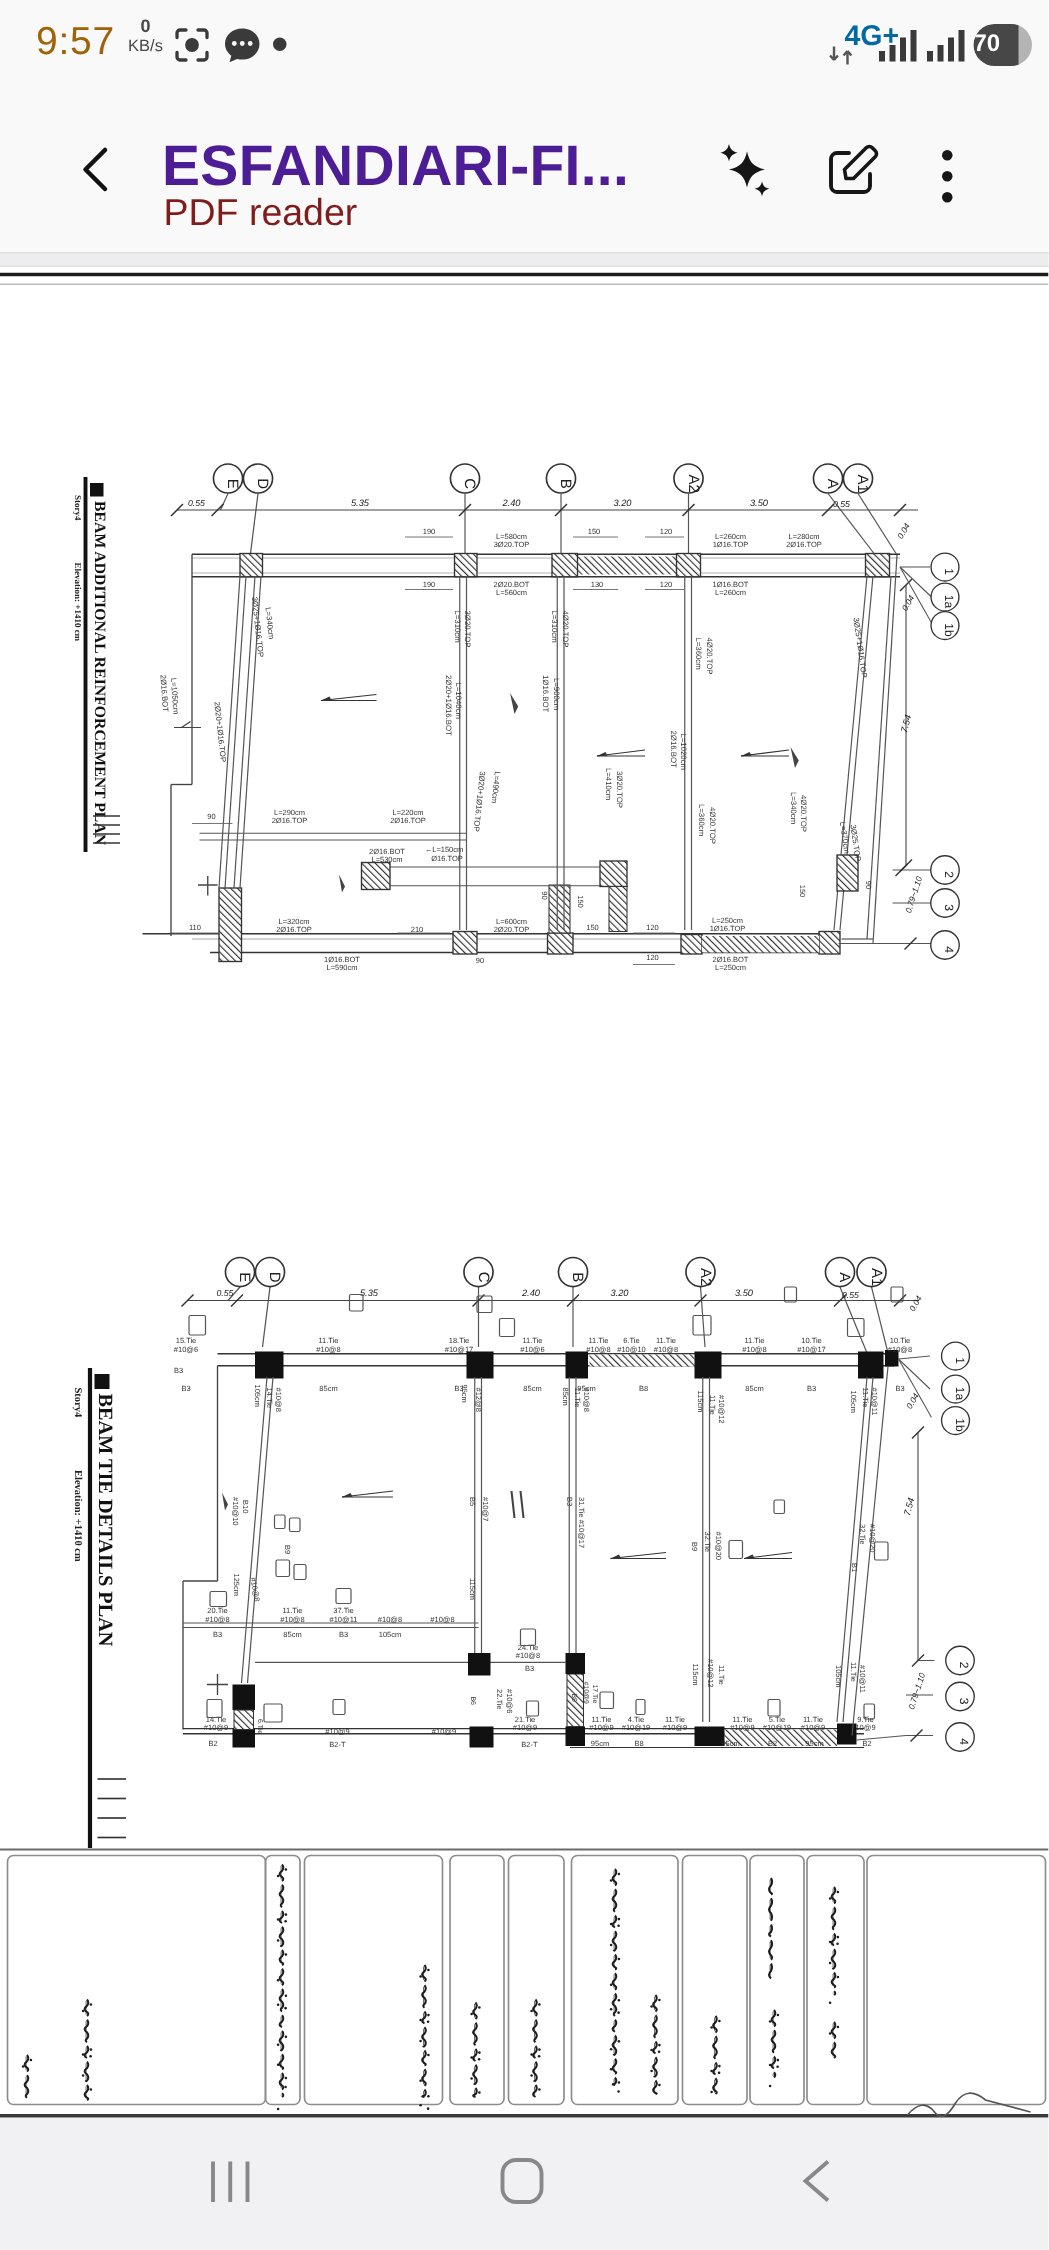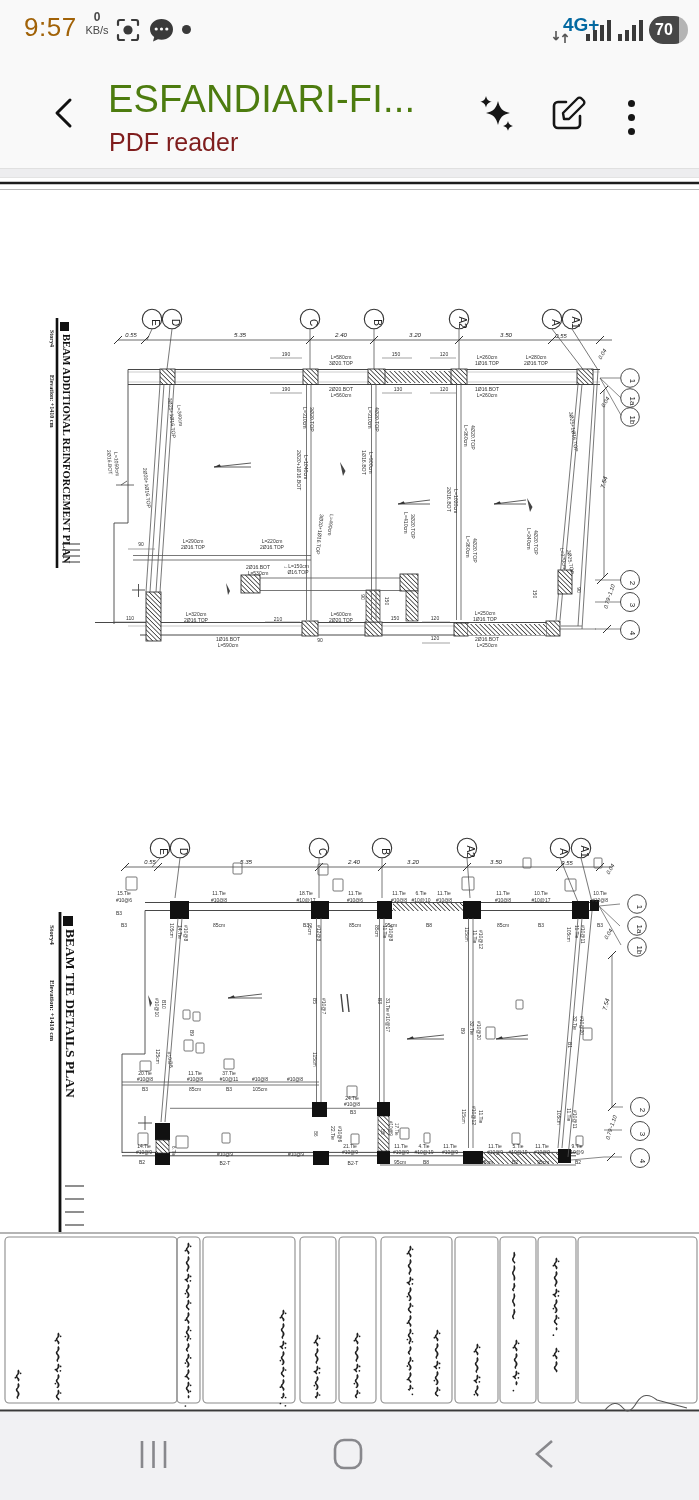--- a/index.html
+++ b/index.html
@@ -36,28 +36,28 @@
       <rect x="15" y="6" width="4" height="16" fill="#3a3a3a"></rect>
       <rect x="22" y="1" width="4" height="21" fill="#3a3a3a"></rect>
   </svg>
   <svg class="abs" style="left:617px;top:19px" width="27" height="24" viewBox="0 0 27 24">
     <rect x="1" y="15" width="4" height="7" fill="#3a3a3a"></rect>
       <rect x="8" y="11" width="4" height="11" fill="#3a3a3a"></rect>
       <rect x="15" y="6" width="4" height="16" fill="#3a3a3a"></rect>
       <rect x="22" y="1" width="4" height="21" fill="#3a3a3a"></rect>
   </svg>
   <div class="abs" style="left:649px;top:16px;width:39px;height:28px;border-radius:14px;background:#b4b4b4;overflow:hidden">
-    <div class="abs" style="left:0;top:0;width:30px;height:28px;border-radius:14px 0 0 14px;background:#474747;color:#fff;font-size:16px;font-weight:bold;text-align:center;line-height:28px">70</div>
+    <div class="abs" style="left:0;top:0;width:30px;height:28px;border-radius:14px 0 0 14px;background:#474747;color:#fff;font-size:16px;font-weight:bold;text-align:left;line-height:28px">70</div>
   </div>
 </div>
 <div id="appbar">
   <svg class="abs" style="left:48px;top:35px" width="32" height="36" viewBox="0 0 32 36">
       <path d="M22,5 L9,18 L22,31" stroke="#111" stroke-width="3" fill="none" stroke-linecap="round" stroke-linejoin="round"></path>
     </svg>
-  <div class="abs" style="left:108px;top:18px;font-size:38px;font-weight:normal;color:#4d7c0f;letter-spacing:0.2px">ESFANDIARI-FI...</div>
+  <div class="abs" style="left:108px;top:30px;font-size:38px;font-weight:bold;color:#4c1d95;letter-spacing:0.2px">ESFANDIARI-FI...</div>
   <div class="abs" style="left:109px;top:68px;font-size:25px;color:#7f1d1d">PDF reader</div>
   <svg class="abs" style="left:478px;top:32px" width="42" height="44" viewBox="0 0 42 44">
     <path d="M20,9 C21.8,16.5 24.5,19.2 32,21 C24.5,22.8 21.8,25.5 20,33 C18.2,25.5 15.5,22.8 8,21 C15.5,19.2 18.2,16.5 20,9 z" fill="#161616"></path>
     <path d="M8,4 C8.9,7.6 10.2,8.9 13.8,9.8 C10.2,10.7 8.9,12 8,15.6 C7.1,12 5.8,10.7 2.2,9.8 C5.8,8.9 7.1,7.6 8,4 z" fill="#161616"></path>
     <path d="M30,29 C30.8,32 31.9,33.1 34.9,33.9 C31.9,34.7 30.8,35.8 30,38.8 C29.2,35.8 28.1,34.7 25.1,33.9 C28.1,33.1 29.2,32 30,29 z" fill="#161616"></path>
   </svg>
   <svg class="abs" style="left:548px;top:34px" width="40" height="40" viewBox="0 0 40 40">
     <path d="M32,22 v8 a4,4 0 0 1 -4,4 H10 a4,4 0 0 1 -4,-4 V12 a4,4 0 0 1 4,-4 h8" stroke="#161616" stroke-width="2.6" fill="none" stroke-linecap="round"></path>
     <path d="M16,25 l-1,-6 L29.5,4.5 a2.8,2.8 0 0 1 4,0 l2,2 a2.8,2.8 0 0 1 0,4 L21,25 z" stroke="#161616" stroke-width="2.4" fill="none" stroke-linejoin="round"></path>
   </svg>

